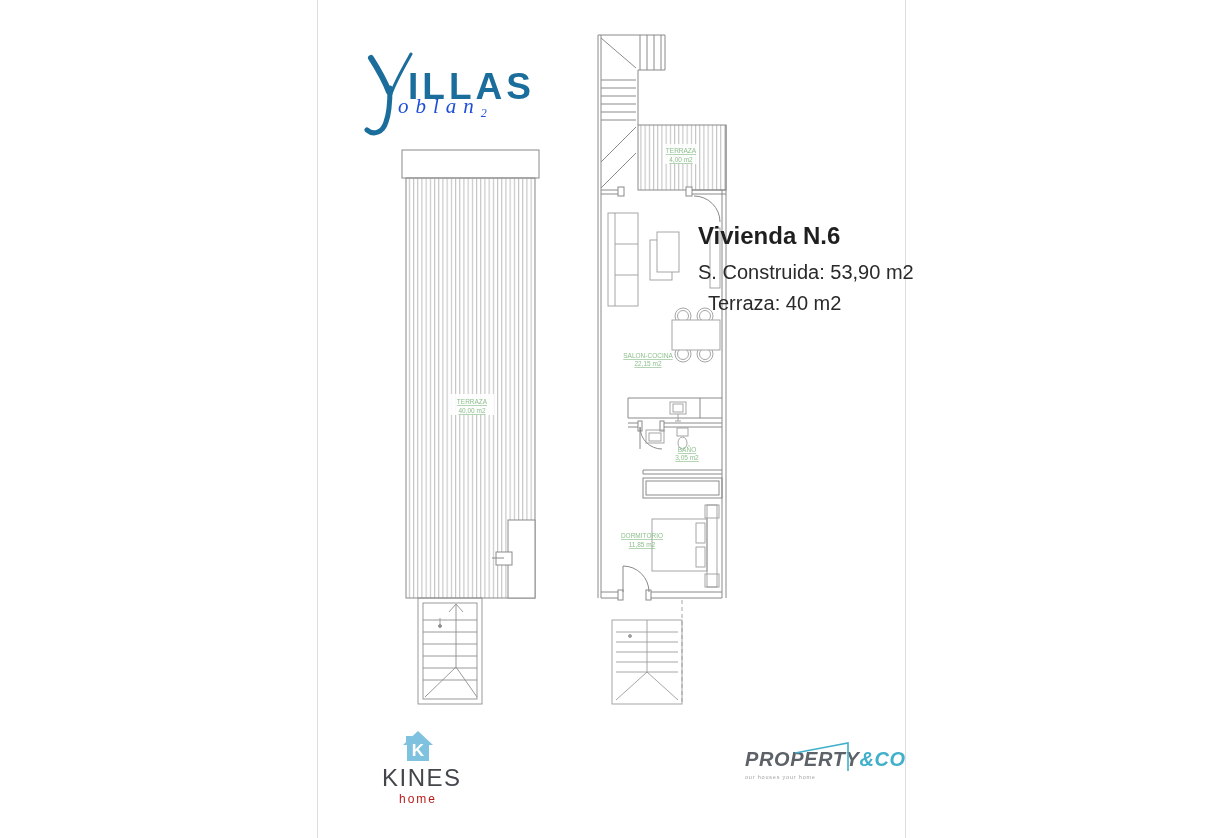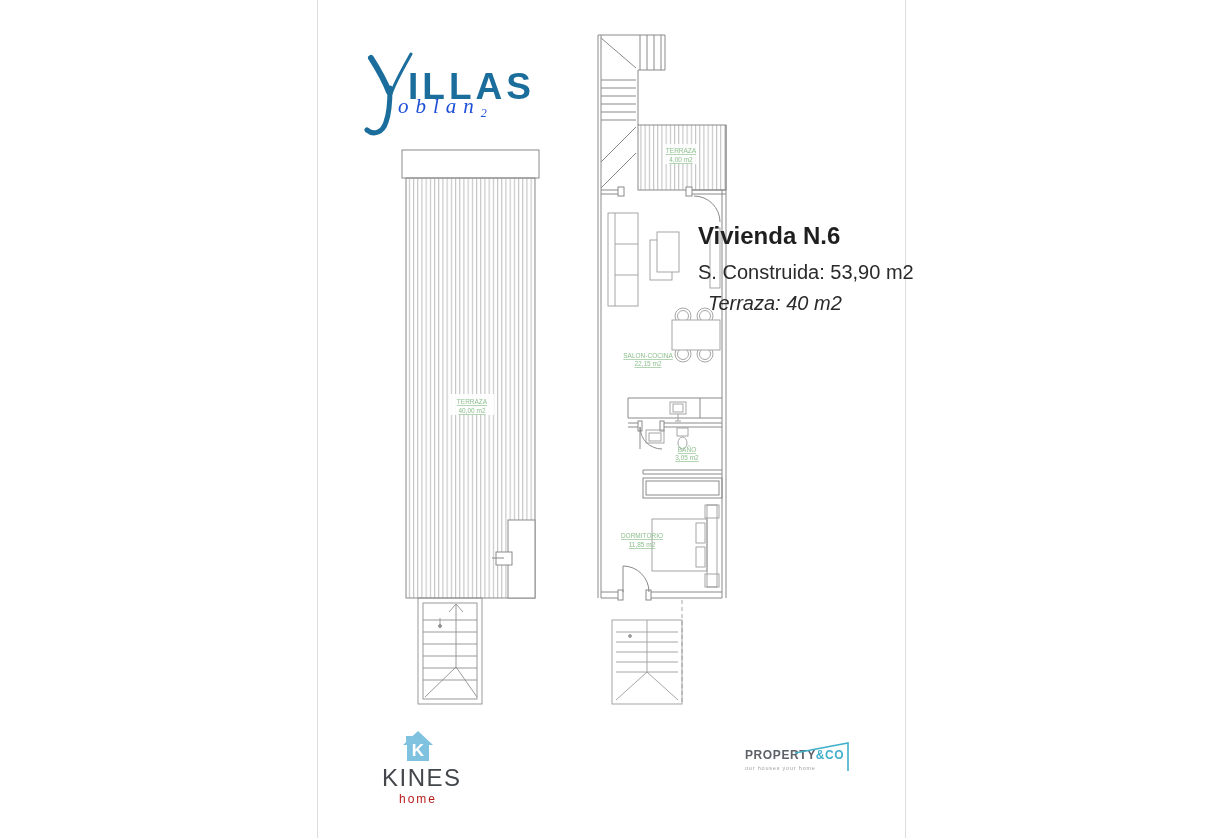--- a/index.html
+++ b/index.html
@@ -14,38 +14,38 @@
   .villas-word { position:absolute; left:44px; top:18px; font-size:37px; font-weight:600;
                  letter-spacing:4px; color:#1b6d9c; }
   .villas-sub  { position:absolute; left:34px; top:46px; font-size:21px; font-style:italic;
                  font-family:"Liberation Serif", serif; letter-spacing:7px; color:#1d4ed8; }
   .villas-sub .sub2 { font-size:12px; letter-spacing:0; vertical-align:-4px; }
 
   
   .unit-info { position:absolute; left:698px; top:222px; color:#1f1f1f; }
   .unit-title { font-size:24px; font-weight:700; margin:0 0 11px 0; }
   .unit-line  { font-size:20px; margin:0 0 8px 0; color:#2a2a2a; }
-  .unit-line.indent { padding-left:10px;font-style:italic; }
+  .unit-line.indent { padding-left:10px; }
 
   
   .left-plan  { position:absolute; left:392px; top:143px; }
   .right-plan { position:absolute; left:590px; top:28px; }
   .plan-label { font-family:"Liberation Sans", sans-serif; font-size:6.5px; fill:#8cbf8c;
                 text-anchor:middle; text-decoration:underline; }
 
   
   .kines { position:absolute; left:382px; top:731px; width:72px; text-align:center; }
   .kines svg { display:block; margin:0 auto; }
   .kines-name { font-size:24px; color:#43474c; letter-spacing:1.5px; margin-top:1px;text-align:right; }
   .kines-home { font-size:12px; color:#b91c1c; letter-spacing:2px; margin-top:0; }
 
   
   .property { position:absolute; left:745px; top:748px; }
   .property-roof { position:absolute; left:50px; top:-9px; }
-  .property-name { font-size:12px; font-weight:600; color:#5d6269; letter-spacing:0.6px; }
+  .property-name { font-size:20px; font-weight:600; color:#5d6269; letter-spacing:0.6px;font-style:italic; }
   .property-suffix { color:#41b0ca; }
   .property-tagline { font-size:5.5px; color:#a3a3a3; letter-spacing:0.8px; margin-top:3px; }
 </style>
 </head>
 <body>
 
 <div class="page">
   <div class="sheet-edge edge-left"></div>
   <div class="sheet-edge edge-right"></div>
 

